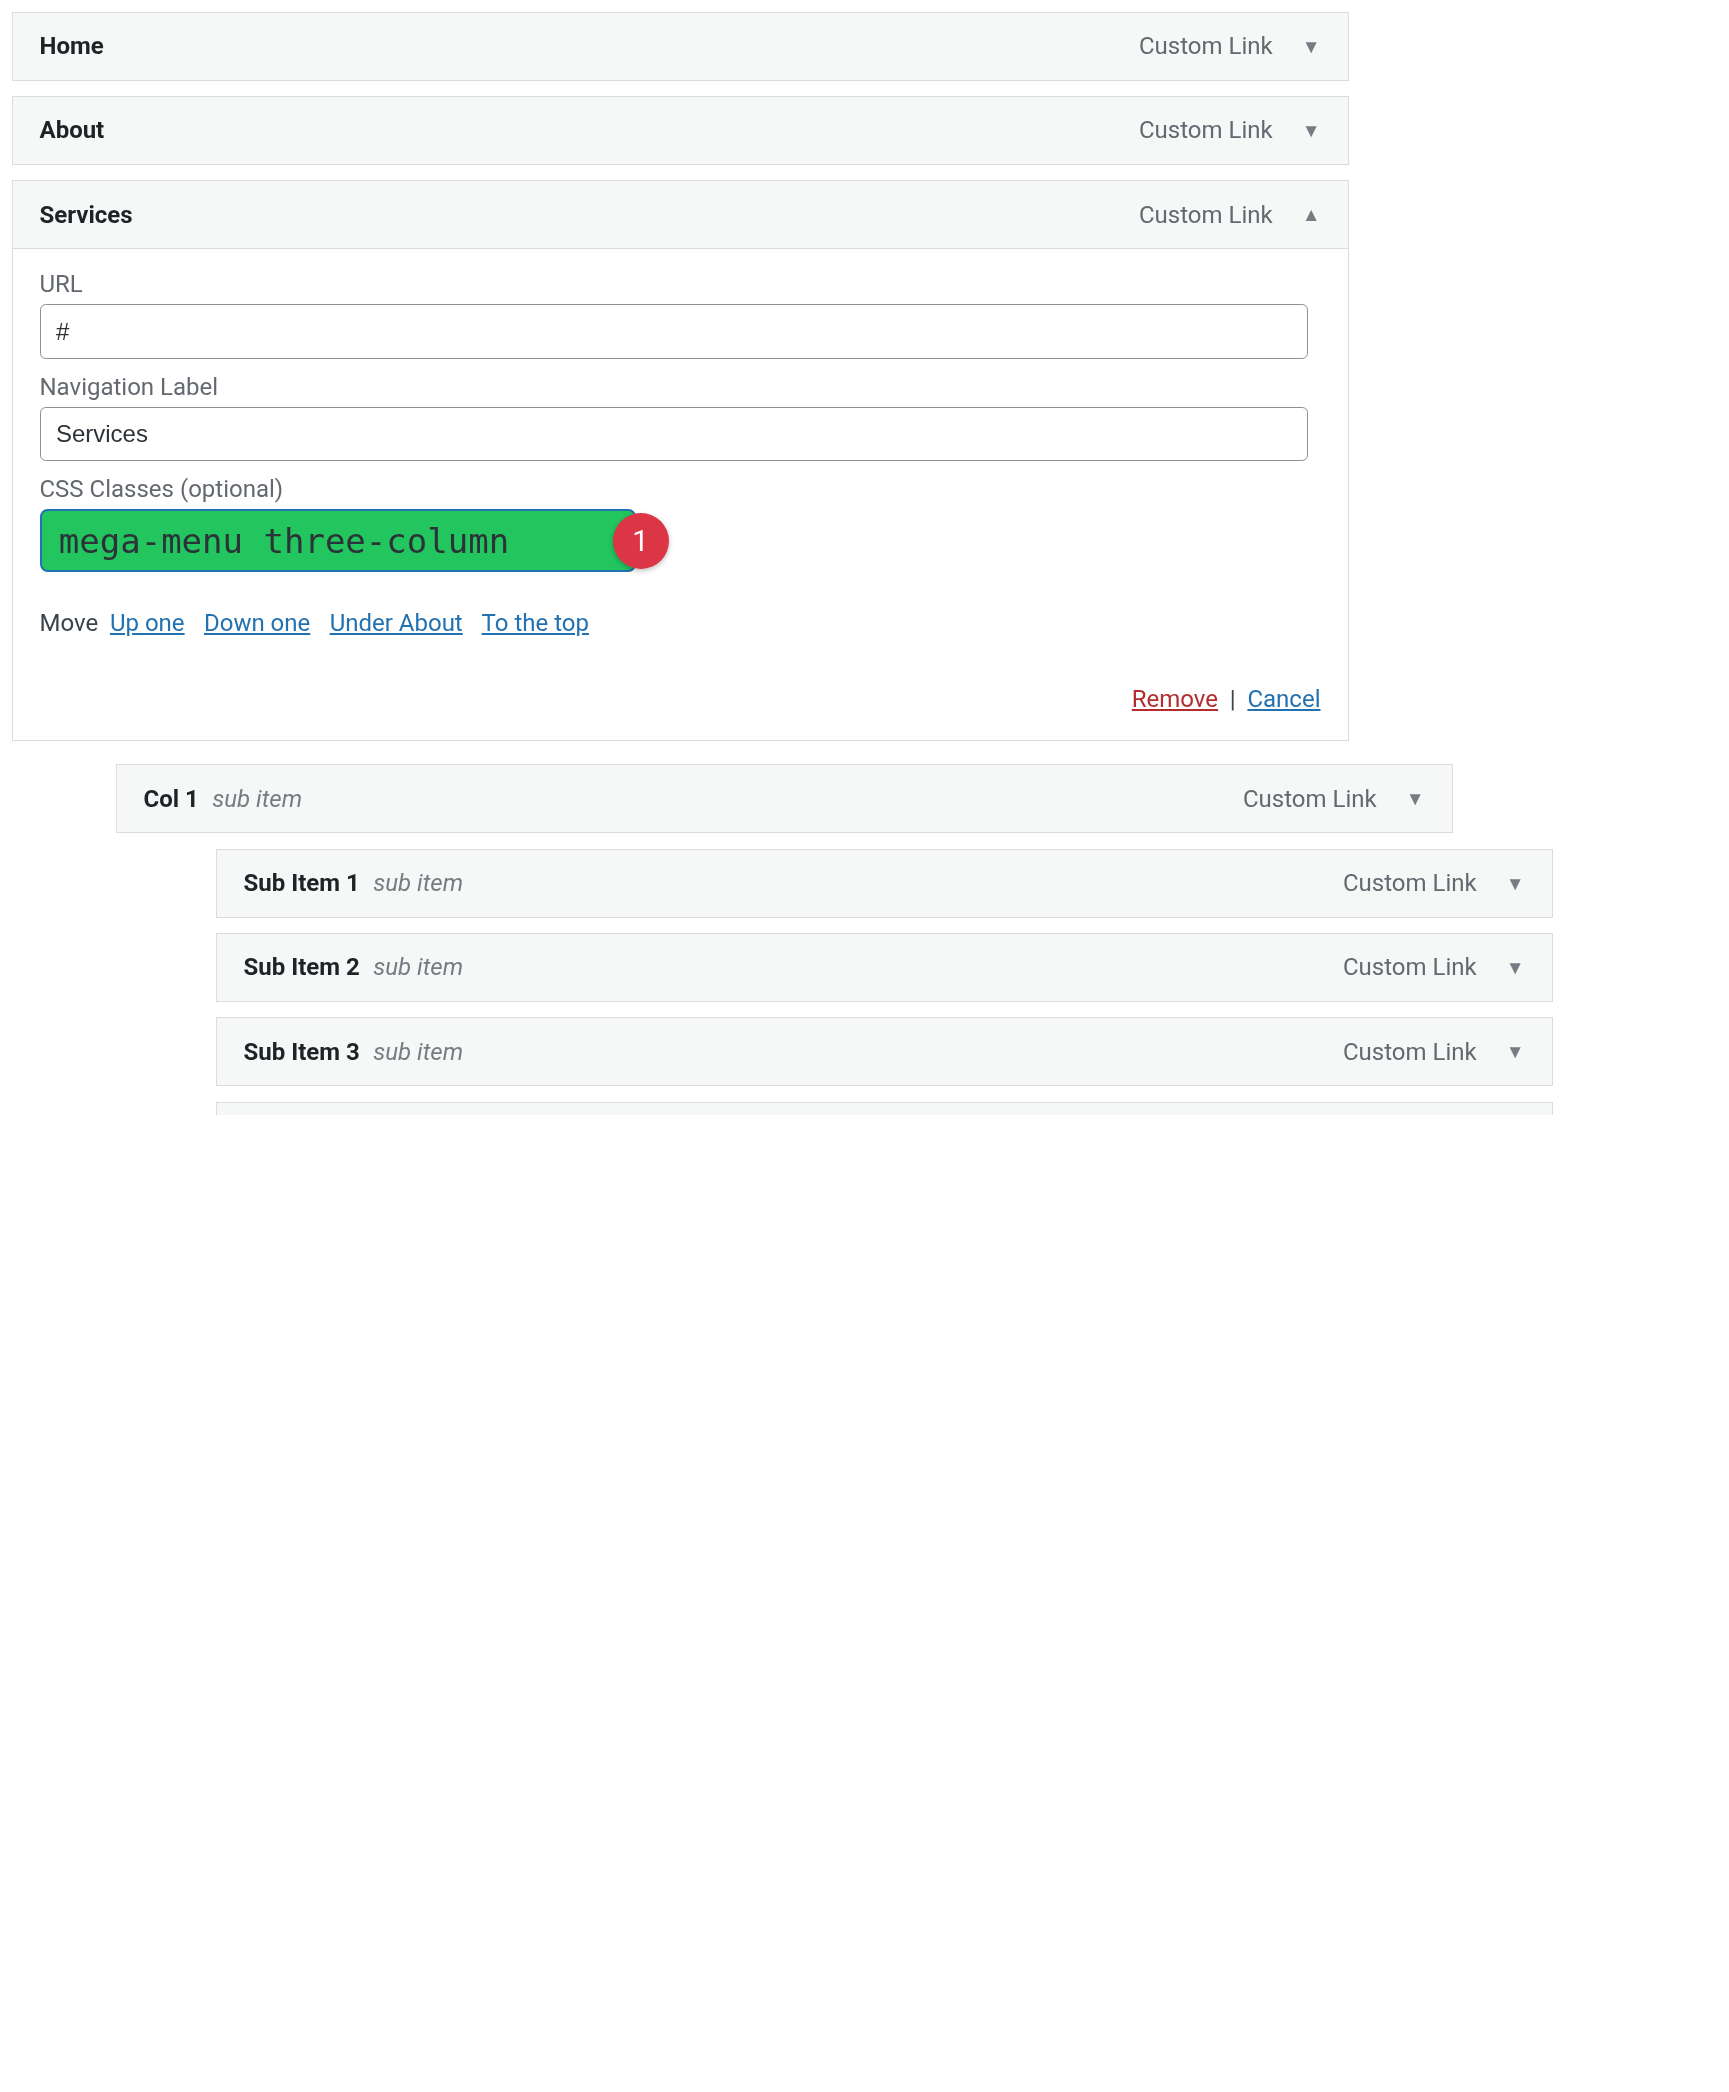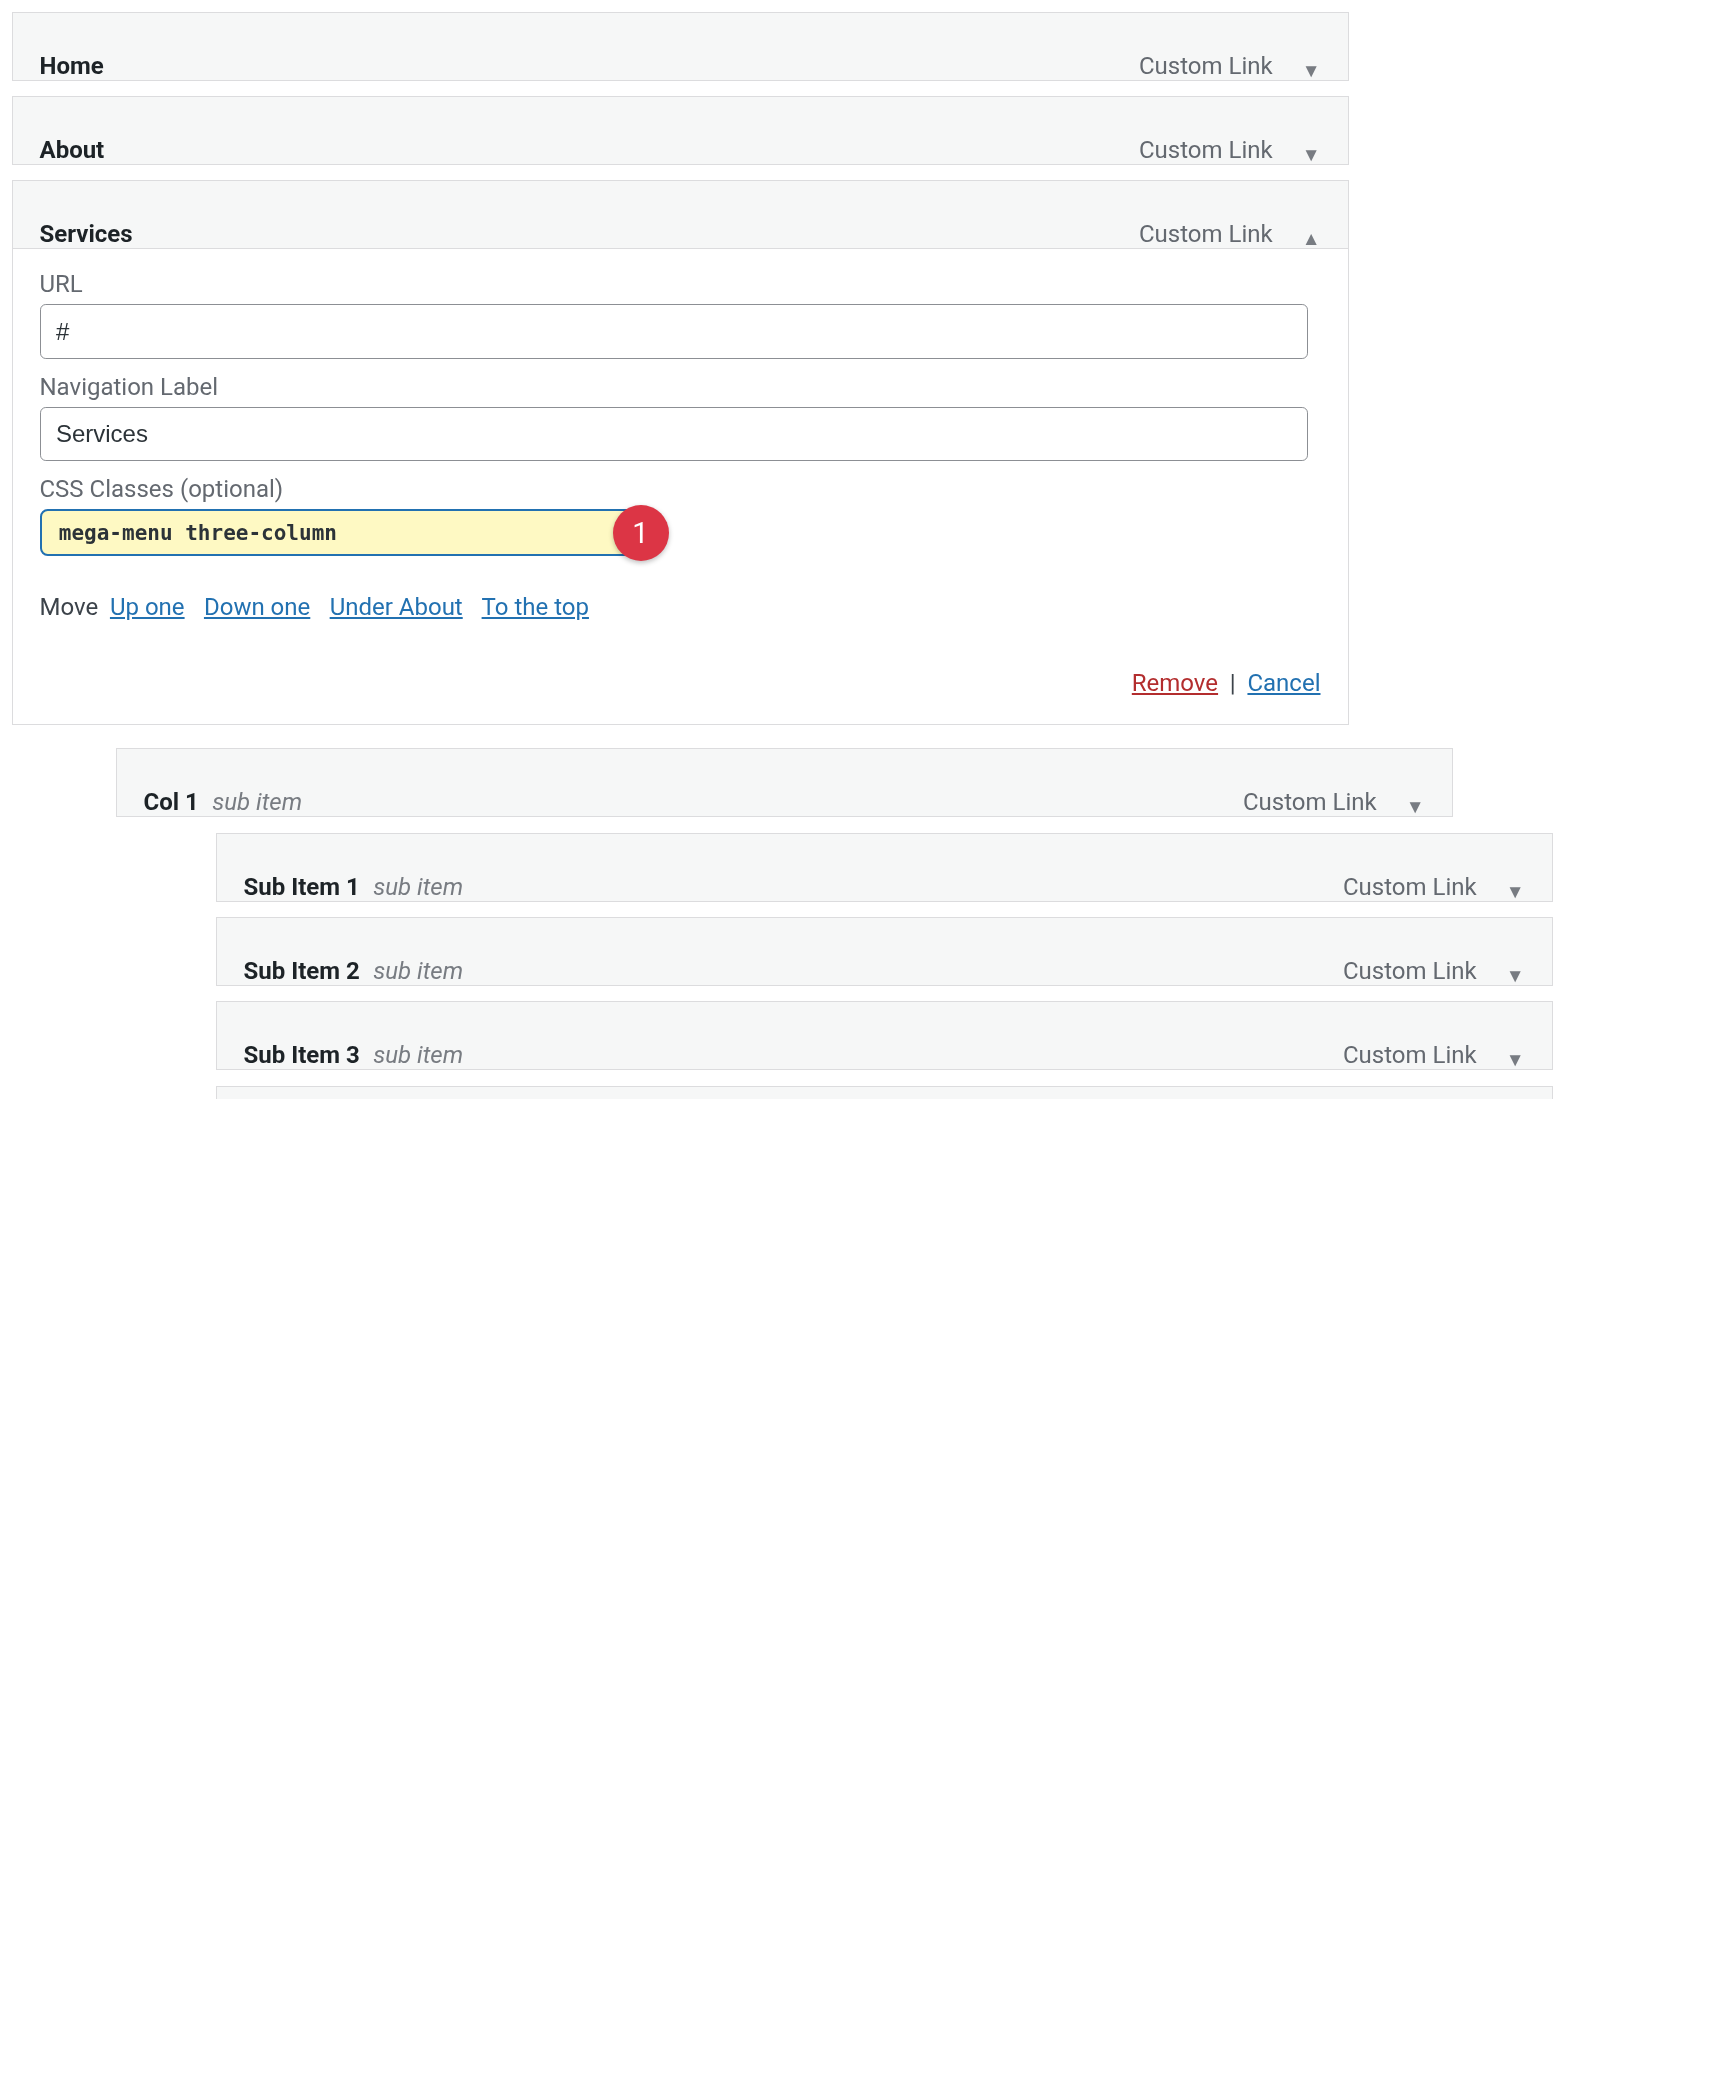--- a/index.html
+++ b/index.html
@@ -15,22 +15,22 @@
   .menu-list { width: 1495px; }
 
   .item {
     border: 1px solid #dcdcde;
     background: #f6f7f7;
     margin-bottom: 15.4px;
     position: relative;
   }
   .item-header {
     display: flex;
-    align-items: flex-end;
-    padding: 0 27px;
+    align-items: center;
+    padding: 12px 27px;
     height: 67px;
     cursor: pointer;
   }
   .item-title {
     font-weight: 700;
     font-size: 24px;
     color: #1d2327;
     flex: 0 0 auto;
   }
   .item-subtitle {
@@ -83,25 +83,24 @@
     background: #fff;
     line-height: 1.4;
   }
   .css-wrap { position: relative; display: inline-block; margin-bottom: 29px; }
   .css-input {
     width: 596px;
     border: 2.9px solid #2271b1;
     border-radius: 7.7px;
     padding: 9.6px 17.3px;
     font-family: ui-monospace, SFMono-Regular, Menlo, Consolas, monospace;
-    font-size: 21px;
+    font-size: 34px;
     color: #2c3338;
-    background: #fef9c3;
+    background: #22c55e;
     outline: none;
-    font-weight: bold;
   }
   .badge {
     position: absolute;
     right: -33px;
     top: 50%;
     transform: translateY(-50%);
     width: 56px; height: 56px;
     border-radius: 50%;
     background: #dc3545;
     color: #fff;

